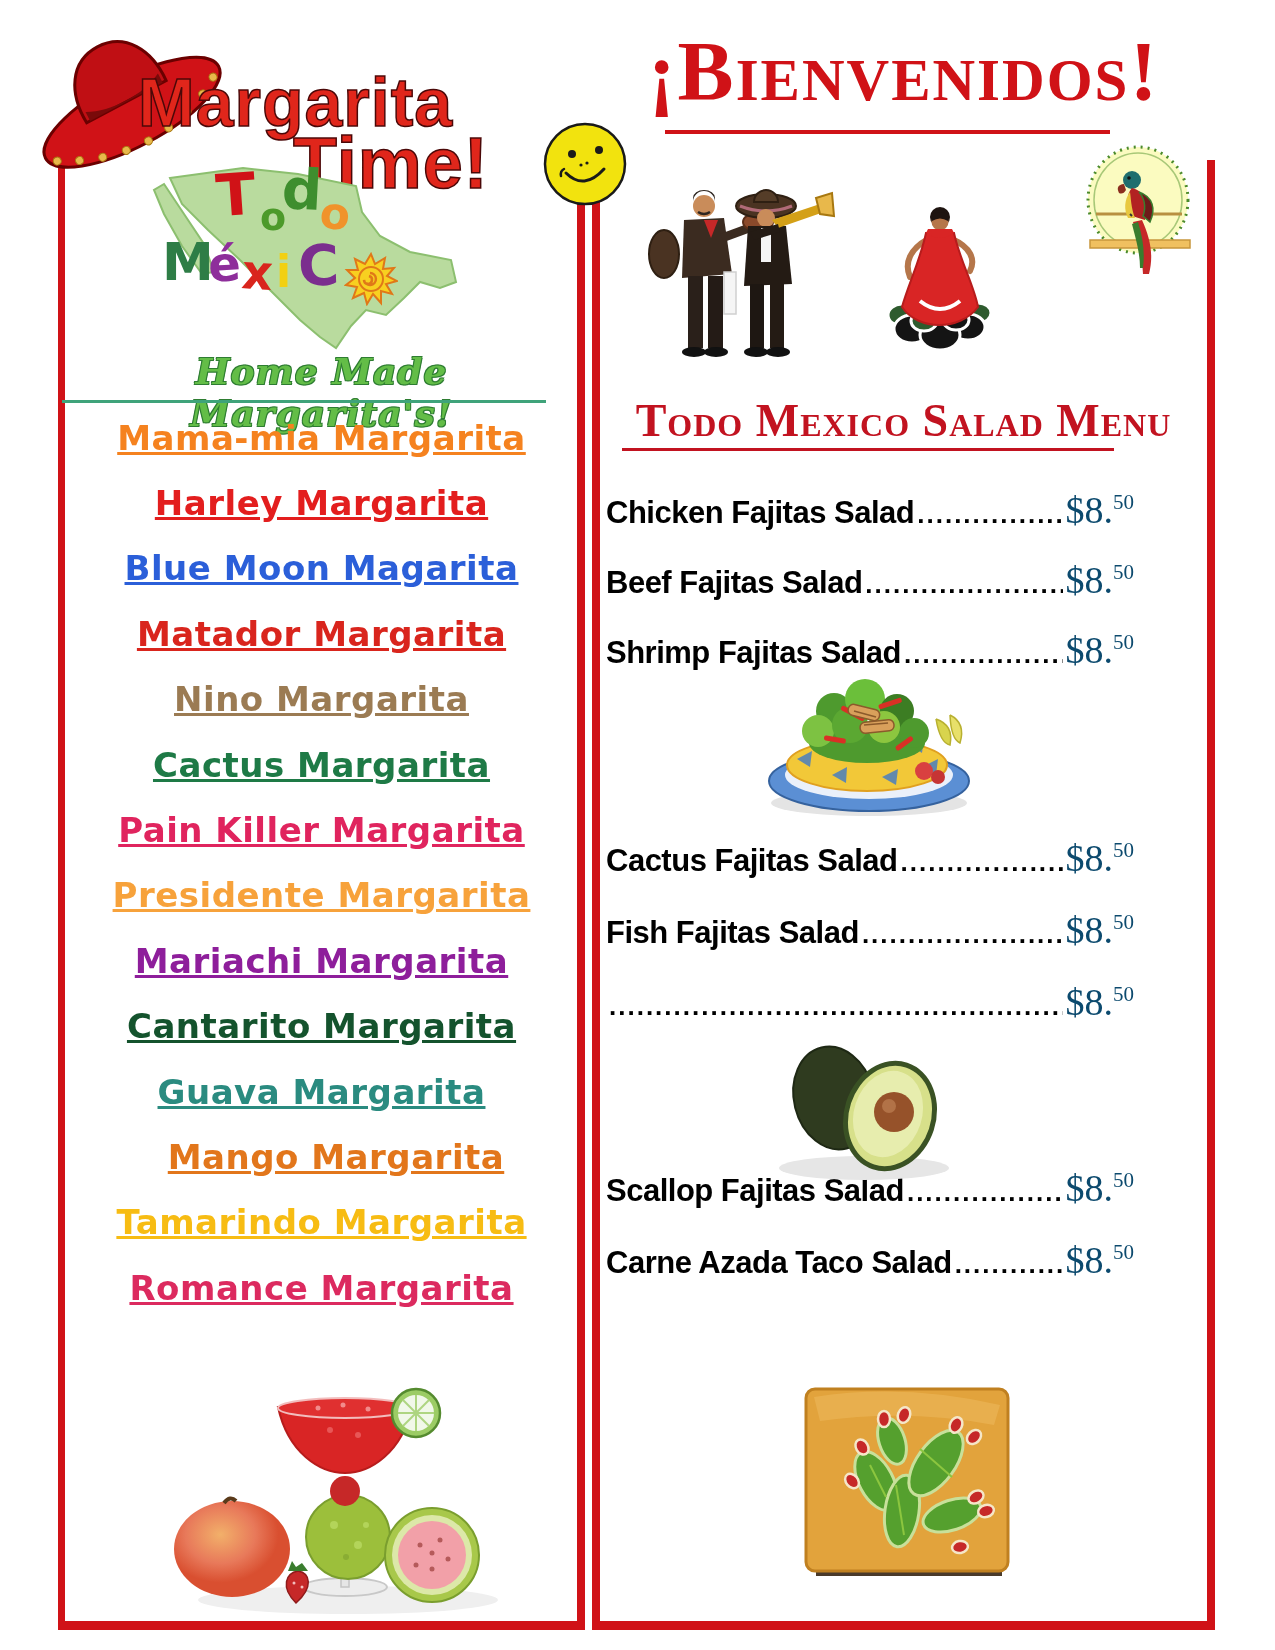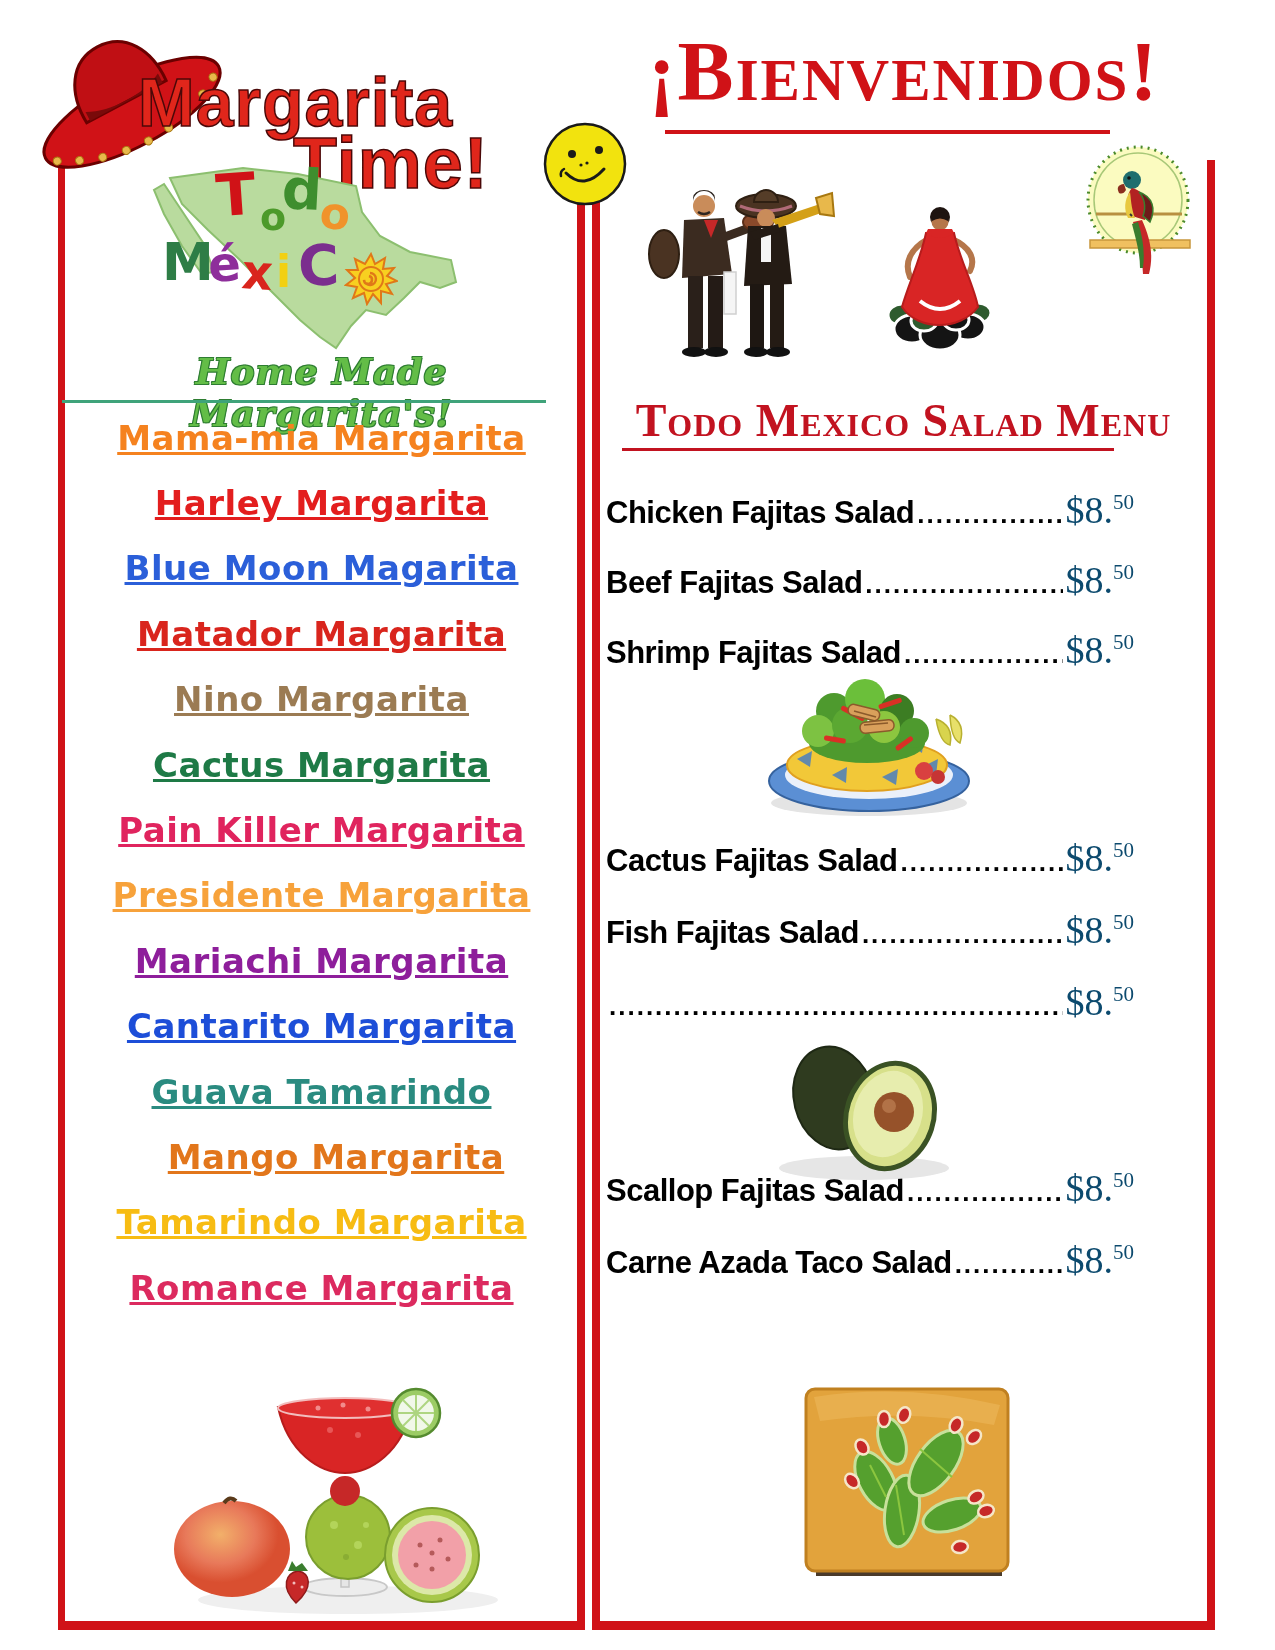--- a/index.html
+++ b/index.html
@@ -129,22 +129,22 @@
   <div class="abs marg-list">
     <div class="marg-item" style="color: rgb(245, 130, 31);">Mama-mia Margarita</div>
     <div class="marg-item" style="color: rgb(227, 30, 30);">Harley Margarita</div>
     <div class="marg-item" style="color: rgb(43, 95, 217);">Blue Moon Magarita</div>
     <div class="marg-item" style="color: rgb(217, 37, 29);">Matador Margarita</div>
     <div class="marg-item" style="color: rgb(155, 123, 83);">Nino Margarita</div>
     <div class="marg-item" style="color: rgb(30, 122, 70);">Cactus Margarita</div>
     <div class="marg-item" style="color: rgb(224, 36, 94);">Pain Killer Margarita</div>
     <div class="marg-item" style="color: rgb(247, 162, 59);">Presidente Margarita</div>
     <div class="marg-item" style="color: rgb(142, 30, 155);">Mariachi Margarita</div>
-    <div class="marg-item" style="color: #1d4ed8;">Cantarito Margarita</div>
-    <div class="marg-item" style="color: rgb(42, 139, 128);">Guava Tamarindo</div>
+    <div class="marg-item" style="color: #14532d;">Cantarito Margarita</div>
+    <div class="marg-item" style="color: rgb(42, 139, 128);">Guava Margarita</div>
     <div class="marg-item" style="color: rgb(226, 118, 27); margin-left: 29px;">Mango Margarita</div>
     <div class="marg-item" style="color: rgb(247, 188, 19);">Tamarindo Margarita</div>
     <div class="marg-item" style="color: rgb(220, 42, 95);">Romance Margarita</div>
   </div>
 
   <svg class="abs" style="left:148px;top:1375px;" width="395" height="250" viewBox="0 0 395 250">
     <defs>
       <radialGradient id="mangoG" cx="40%" cy="35%">
         <stop offset="0%" stop-color="#F2B06A"></stop>
           <stop offset="60%" stop-color="#E8795A"></stop>

